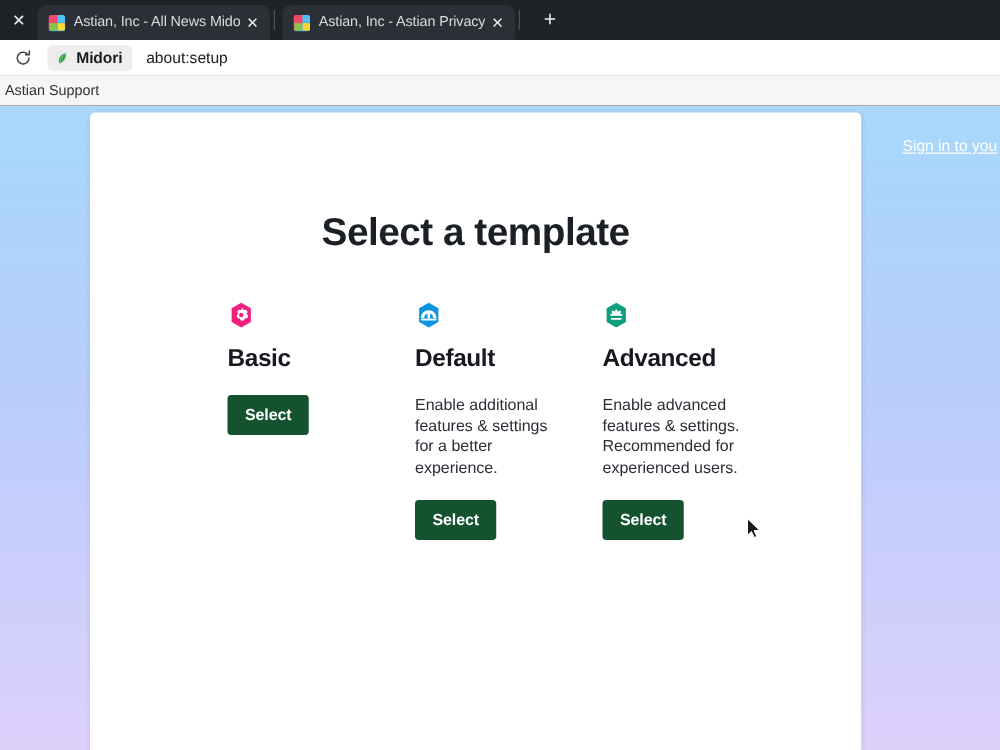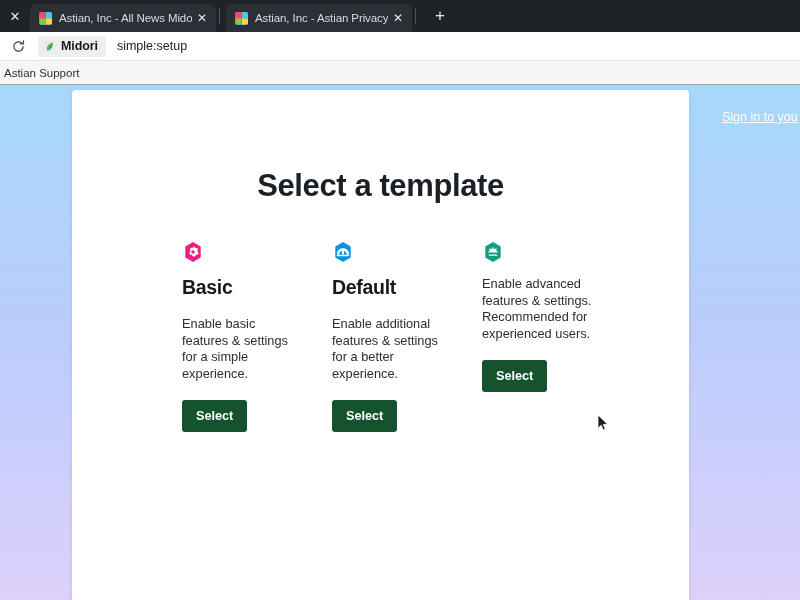--- a/index.html
+++ b/index.html
@@ -260,21 +260,21 @@
 
     <div class="origin-chip">
       <svg class="leaf-icon" viewBox="0 0 16 16">
         <circle cx="8" cy="8" r="7" fill="#e9e9e9"></circle>
         <path d="M12 3c0 6-2.5 9-6.5 10C4 10 6 4.5 12 3z" fill="#2f9e44"></path>
         <path d="M11.6 3.4C9 5.6 7 8.6 6 12" fill="none" stroke="#8ce99a" stroke-width="0.8"></path>
       </svg>
       <span class="origin-label">Midori</span>
     </div>
 
-    <div class="url-text">simple:setup</div>
+    <div class="url-text">about:setup</div>
   </div>
 
   <div class="bookmarkbar">
     <div class="bookmark-item">Astian Support</div>
   </div>
 
   <div class="viewport">
 
     <a class="signin-link" href="#">Sign in to you</a>
 
@@ -284,21 +284,20 @@
 
       <div class="cards">
 
         <div class="card">
           <svg class="card-icon" viewBox="0 0 24 24">
             <path d="M12 1.2 20.4 6v12L12 22.8 3.6 18V6z" fill="#f01f7f"></path>
             <path d="M12 5.6c1.1 0 2 .9 2 2v.3l.3-.2c.9-.6 2.1-.4 2.7.5.6.9.4 2.1-.5 2.7l-.3.2.3.1c1 .3 1.6 1.4 1.3 2.4-.3 1-1.4 1.6-2.4 1.3l-.3-.1v.3c0 1.1-.9 2-2 2h-.2c-1.1 0-2-.9-2-2v-.3l-.3.1c-1 .3-2.1-.3-2.4-1.3-.3-1 .3-2.1 1.3-2.4l.3-.1-.3-.2c-.9-.6-1.1-1.8-.5-2.7.6-.9 1.8-1.1 2.7-.5l.3.2v-.3c0-1.1.9-2 2-2z" fill="#ffffff"></path>
             <circle cx="12" cy="12" r="1.9" fill="#f01f7f"></circle>
           </svg>
           <div class="card-title">Basic</div>
-          <div class="card-desc">Enable basic features &amp; settings for a simple experience.</div>
           <button class="select-btn">Select</button>
         </div>
 
         <div class="card">
           <svg class="card-icon" viewBox="0 0 24 24">
             <path d="M12 1.2 20.4 6v12L12 22.8 3.6 18V6z" fill="#0b93e0"></path>
             <path d="M5.2 14.6c0-3.8 3-6.8 6.8-6.8s6.8 3 6.8 6.8H16c0-2.2-1.8-4-4-4s-4 1.8-4 4z" fill="#ffffff"></path>
             <rect x="10.9" y="9.2" width="2.2" height="5.4" fill="#ffffff"></rect>
             <rect x="5.2" y="15" width="13.6" height="1.7" rx="0.8" fill="#ffffff"></rect>
           </svg>
@@ -306,20 +305,21 @@
           <div class="card-desc">Enable additional features &amp; settings for a better experience.</div>
           <button class="select-btn">Select</button>
         </div>
 
         <div class="card">
           <svg class="card-icon" viewBox="0 0 24 24">
             <path d="M12 1.2 20.4 6v12L12 22.8 3.6 18V6z" fill="#0f9e7e"></path>
             <path d="M12 7.2c.5 0 .9.4.9.9v1.1c.8-.6 1.6-1 2.5-1 .4 0 .7.3.7.7 0 .8-.4 1.6-1 2.3h1.6c.4 0 .7.3.7.7s-.3.7-.7.7H7.3c-.4 0-.7-.3-.7-.7s.3-.7.7-.7h1.6c-.6-.7-1-1.5-1-2.3 0-.4.3-.7.7-.7.9 0 1.7.4 2.5 1V8.1c0-.5.4-.9.9-.9z" fill="#ffffff"></path>
             <rect x="7.3" y="14.6" width="9.4" height="1.6" rx="0.7" fill="#ffffff"></rect>
           </svg>
+          <div class="card-title">Advanced</div>
           <div class="card-desc">Enable advanced features &amp; settings. Recommended for experienced users.</div>
           <button class="select-btn">Select</button>
         </div>
 
       </div>
 
 
     </div>
 
     <svg class="cursor" viewBox="0 0 12 18">

